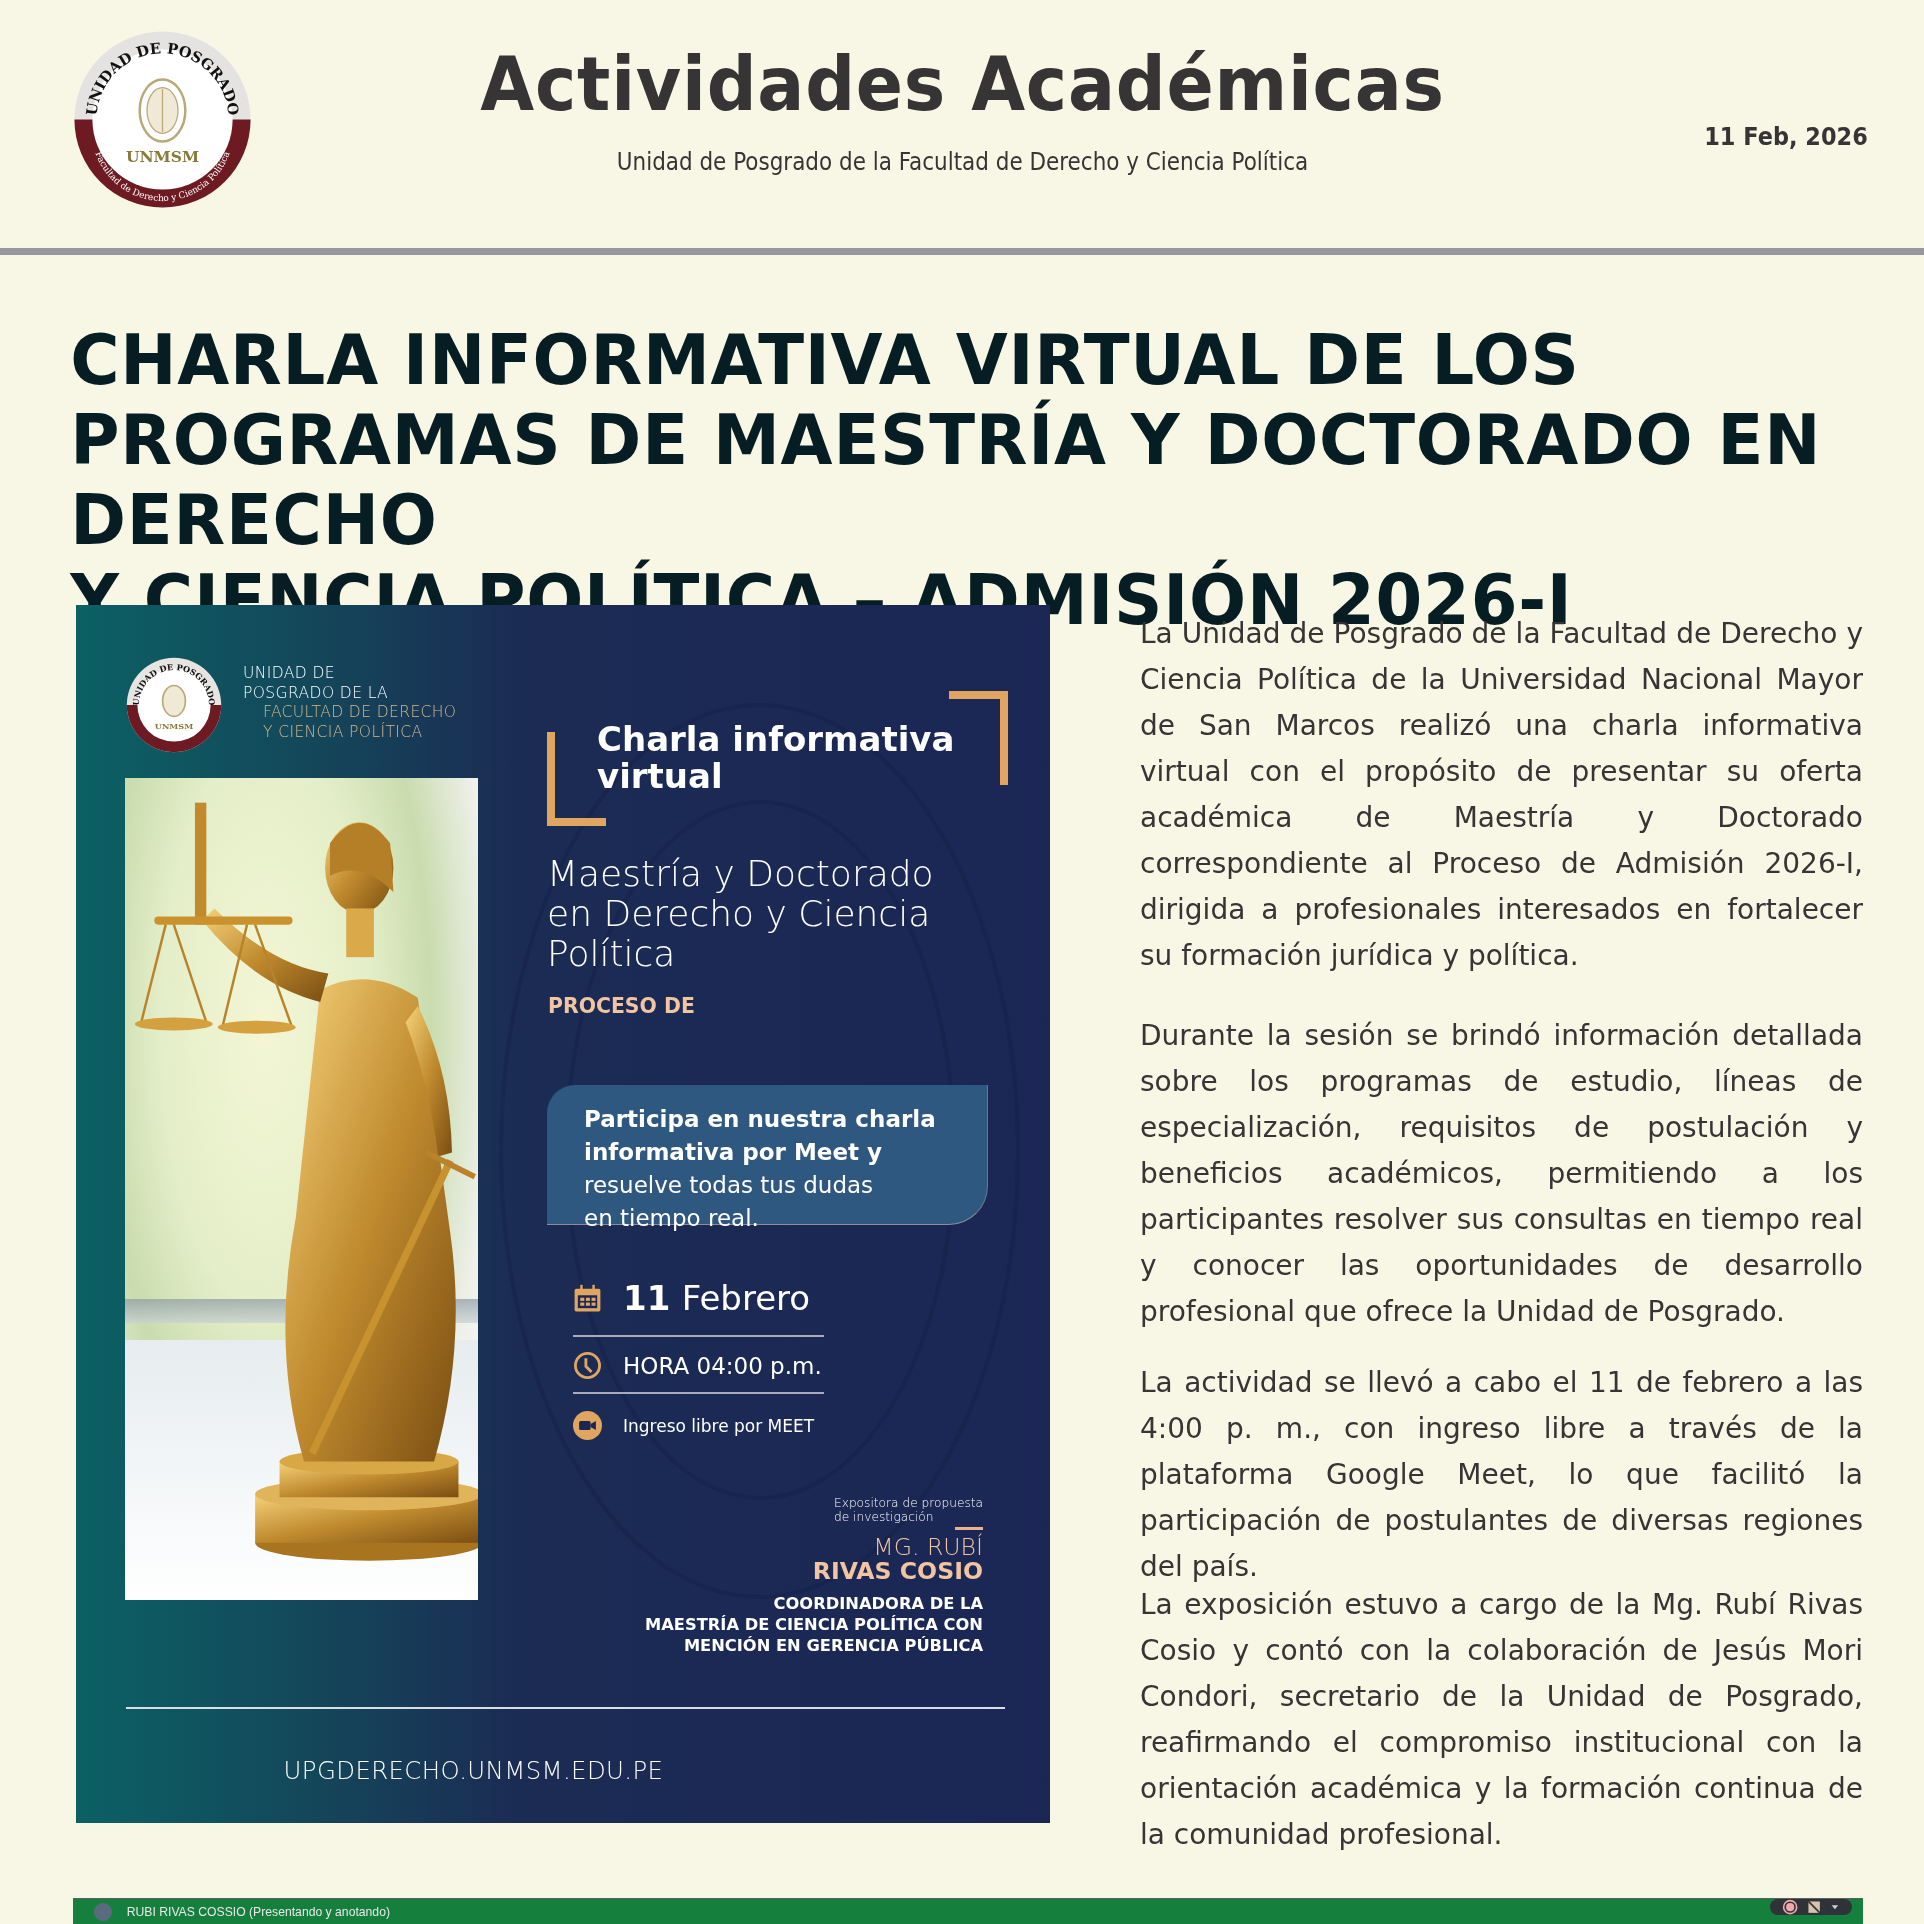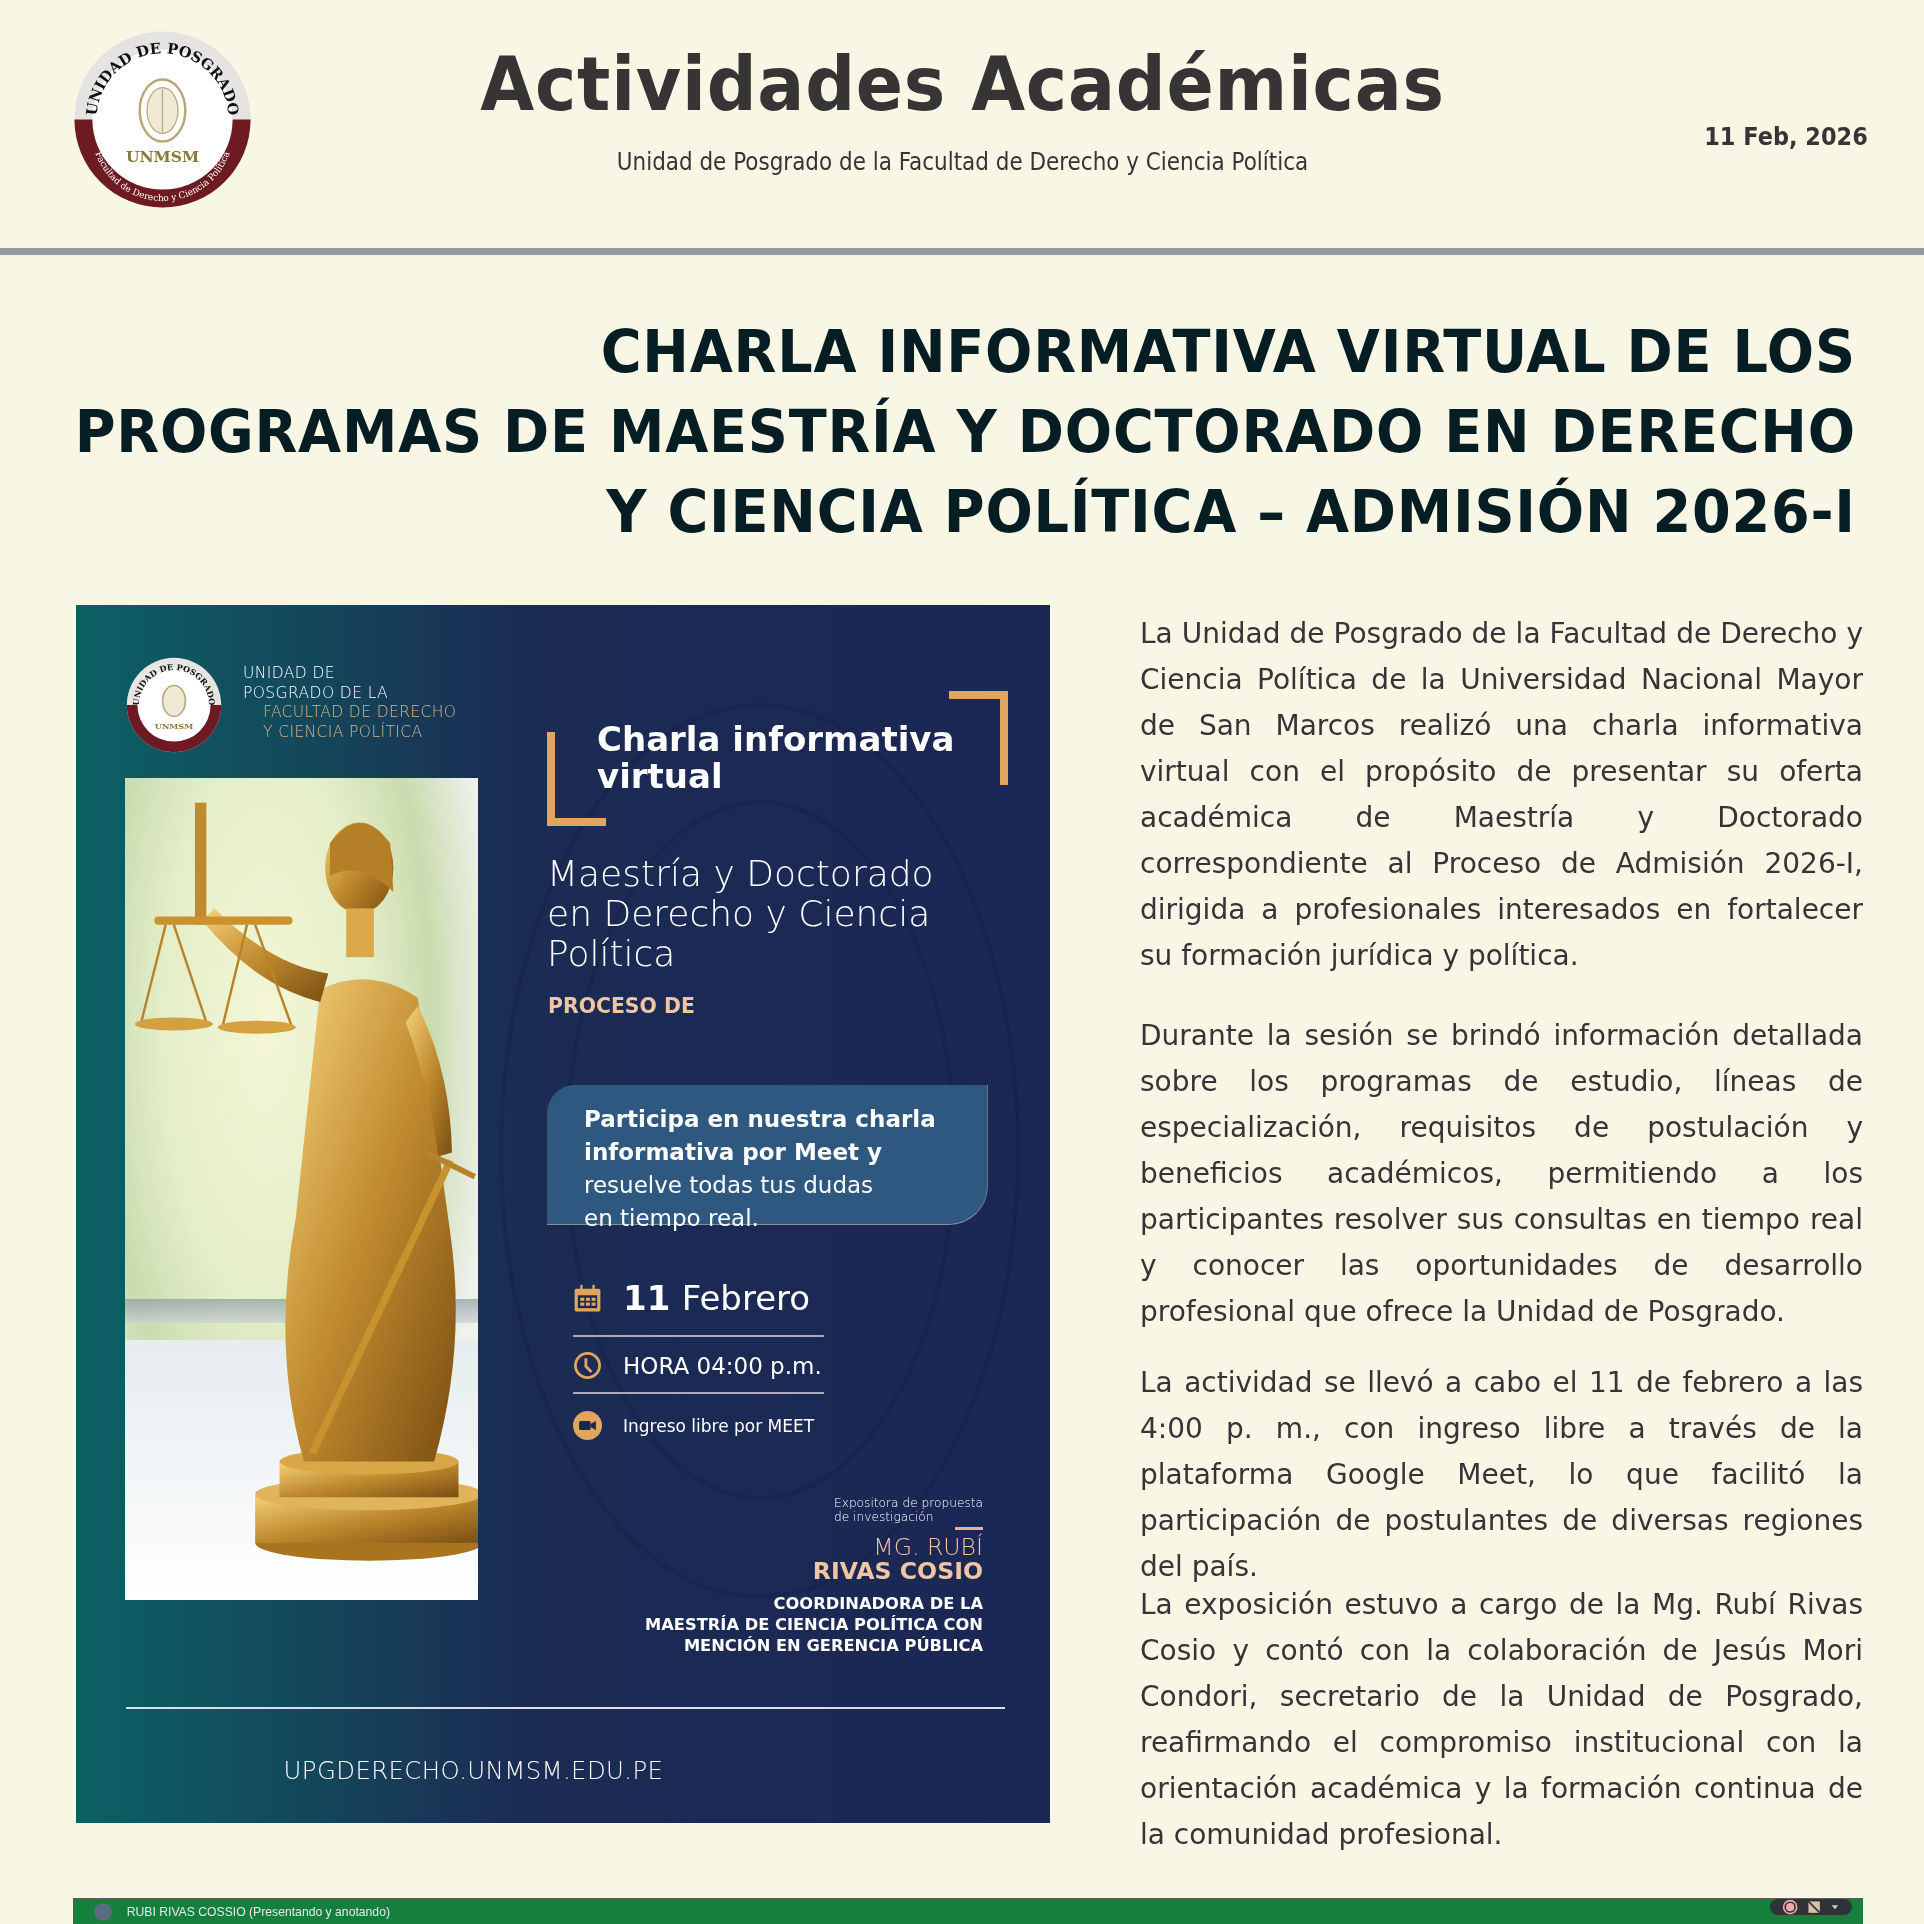--- a/index.html
+++ b/index.html
@@ -8,21 +8,21 @@
 
   
   .header { position: absolute; left: 0; top: 0; width: 1925px; height: 248px; }
   .logo { position: absolute; left: 72px; top: 29px; width: 181px; height: 181px; }
   .hdr-title { position: absolute; left: 0; width: 1925px; top: 47px; text-align: center; font-family: "DejaVu Sans", sans-serif; font-weight: bold; font-size: 75px; letter-spacing: 0.8px; color: #363435; line-height: 1; transform: scaleX(0.93); transform-origin: center; }
   .hdr-sub { position: absolute; left: 0; width: 1925px; top: 147px; text-align: center; font-family: "DejaVu Sans", sans-serif; font-size: 25px; color: #363435; transform: scaleX(0.86); }
   .hdr-date { position: absolute; right: 57px; top: 122px; font-family: "DejaVu Sans", sans-serif; font-weight: bold; font-size: 24.4px; color: #363435; transform: scaleX(0.92); transform-origin: right; }
   .hdr-rule { position: absolute; left: 0; top: 248px; width: 1925px; height: 6.5px; background: #97989b; }
 
   
-  .headline { position: absolute; left: 33px; width: 1860px; top: 312px; text-align: right; font-family: "DejaVu Sans", sans-serif; font-weight: bold; font-size: 58px; line-height: 80px; color: #061d23; letter-spacing: 0.8px; }
+  .headline { position: absolute; left: 33px; width: 1860px; top: 320px; text-align: left; font-family: "DejaVu Sans", sans-serif; font-weight: bold; font-size: 70px; line-height: 80px; color: #061d23; letter-spacing: 0.8px; }
   .headline div { transform: scaleX(0.96); }
 
   
   .flyer { position: absolute; left: 76px; top: 605px; width: 974px; height: 1218px; overflow: hidden;
            background: linear-gradient(90deg, #0b6164 0%, #14465a 25%, #1b2c54 45%, #1b2654 100%); }
   .wm { position: absolute; border: 4.9px solid rgba(20,30,70,0.35); border-radius: 50%; }
   .fl-logo { position: absolute; left: 50px; top: 52px; width: 96px; height: 96px; }
   .fl-org { position: absolute; left: 167px; top: 59px; font-family: "DejaVu Sans", sans-serif; font-size: 15.5px; line-height: 19.5px; color: #ffffff; letter-spacing: 0.4px; font-weight: 300; }
   .fl-org .gold { color: #d9b88a; margin-left: 20px; }
   .photo { position: absolute; left: 49px; top: 173px; width: 353px; height: 822px; background: #ffffff; padding: 0; overflow: hidden; }

